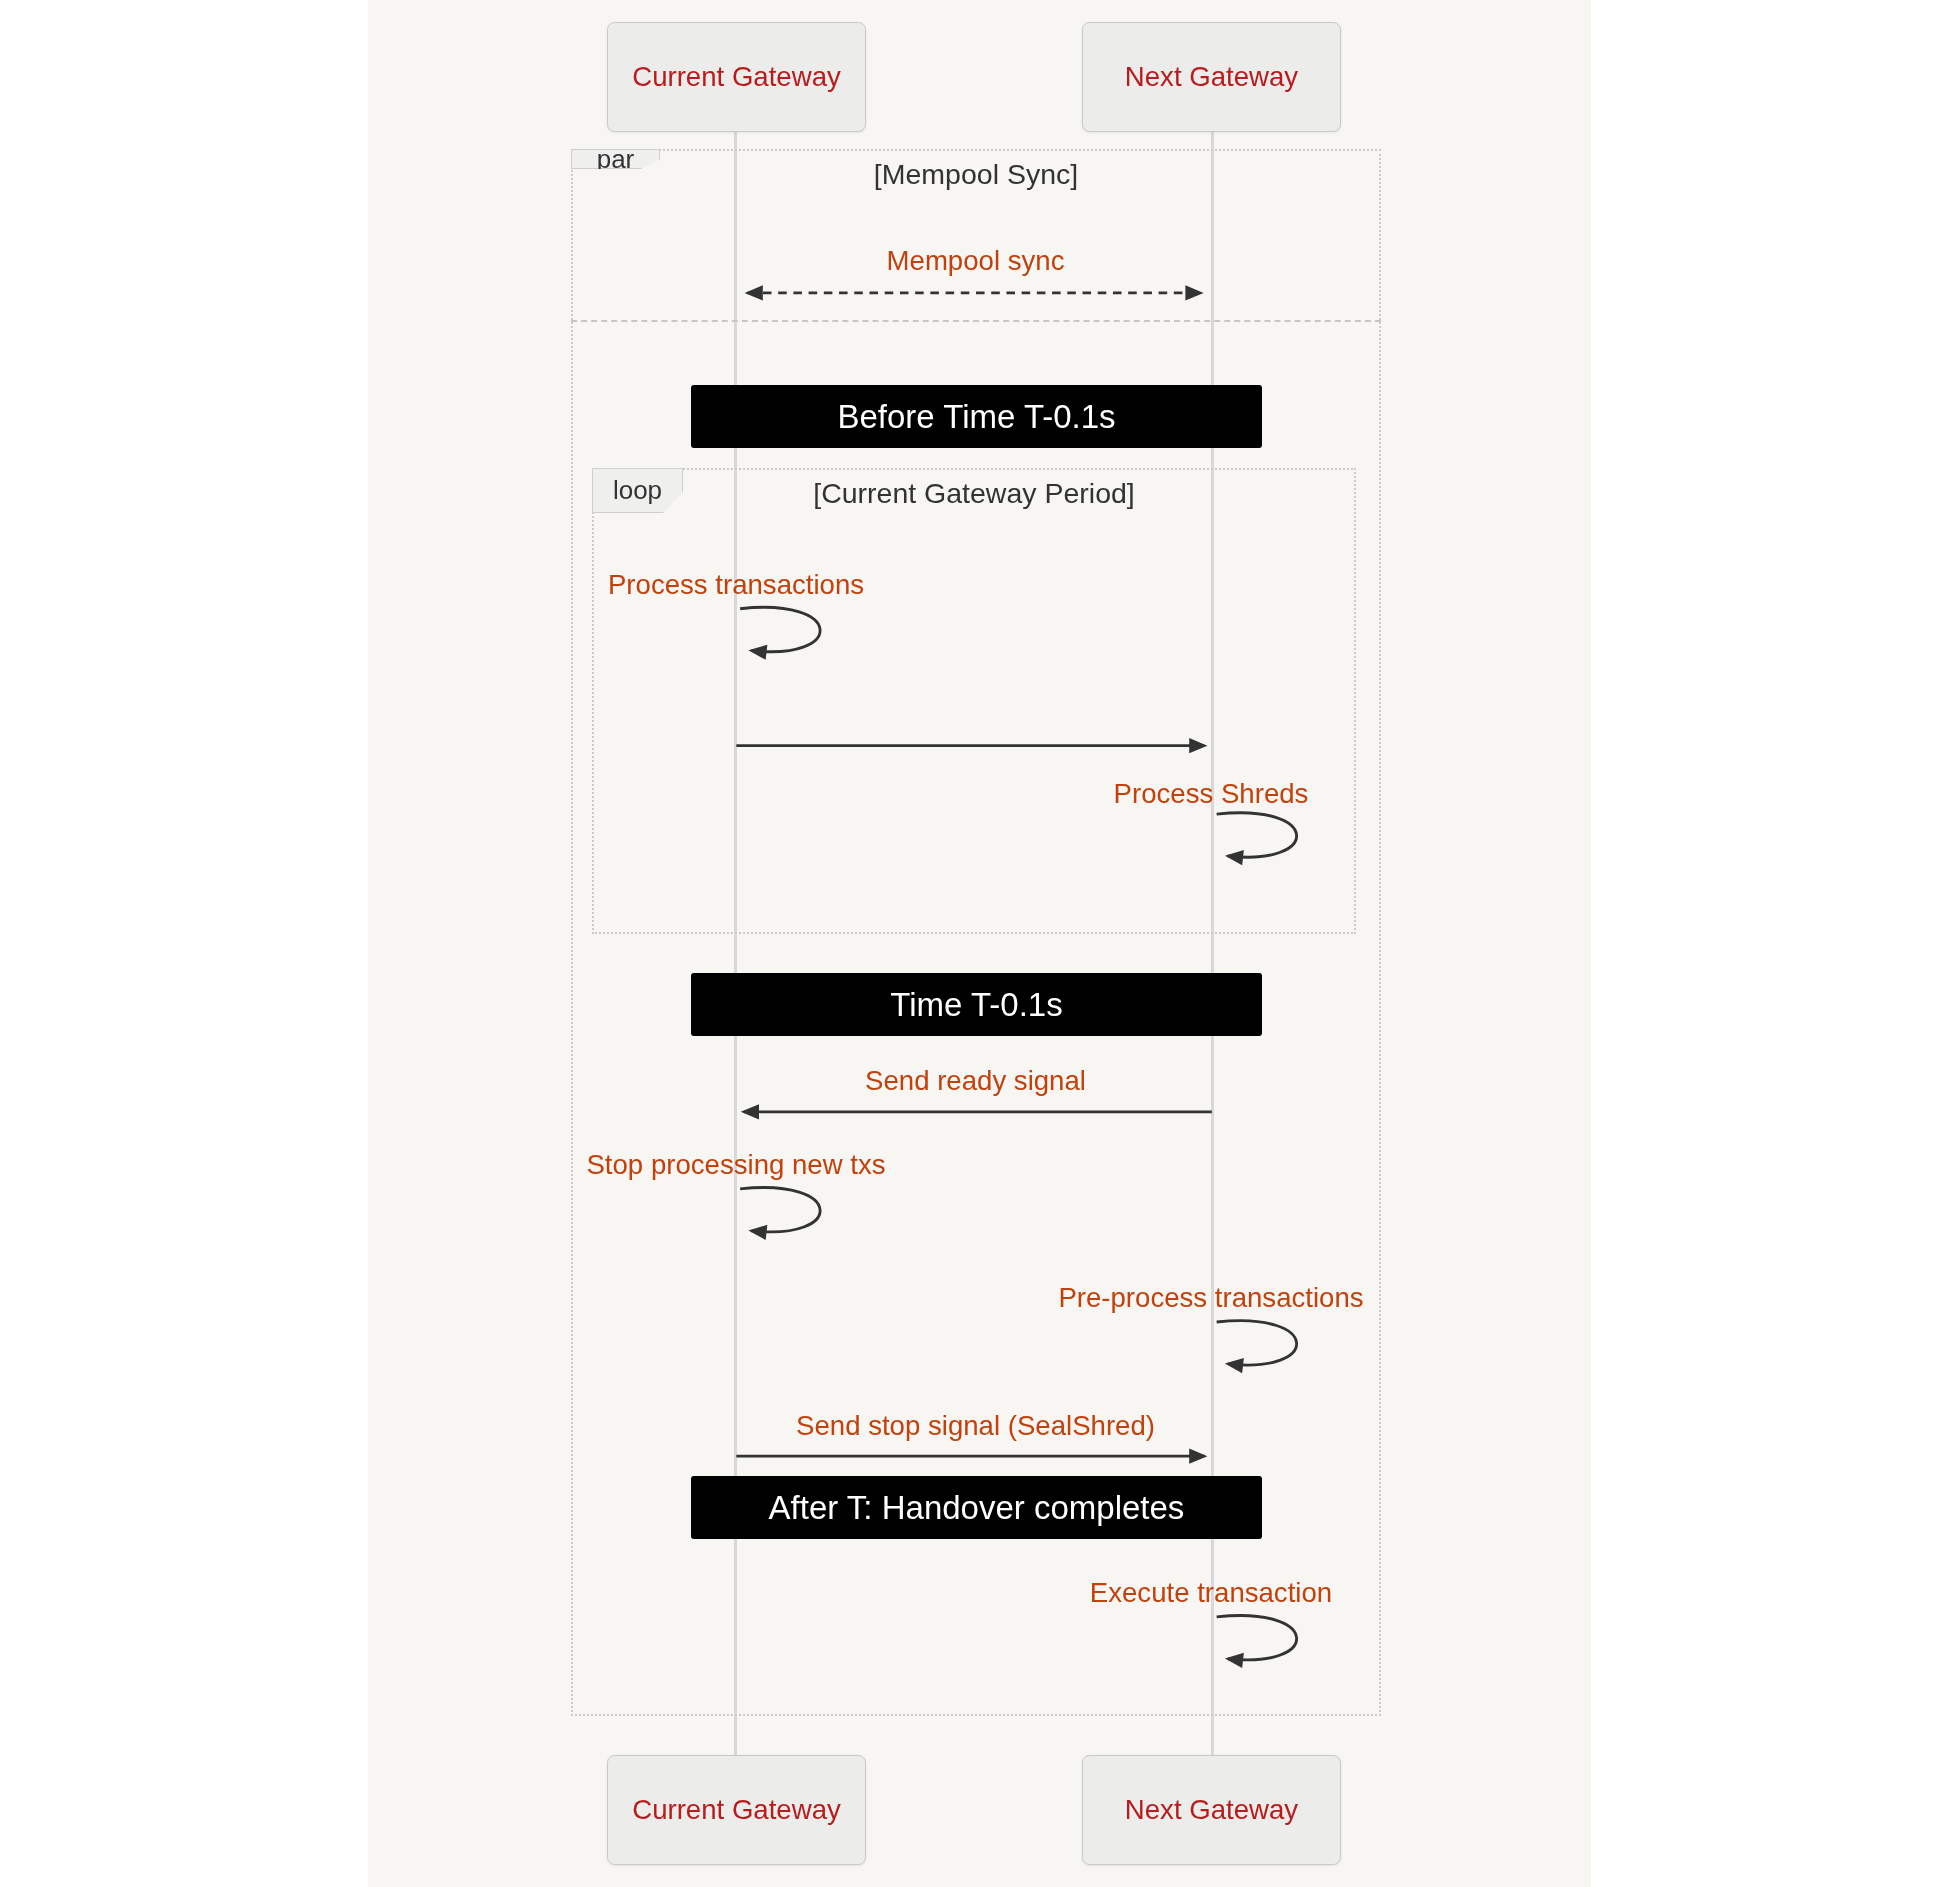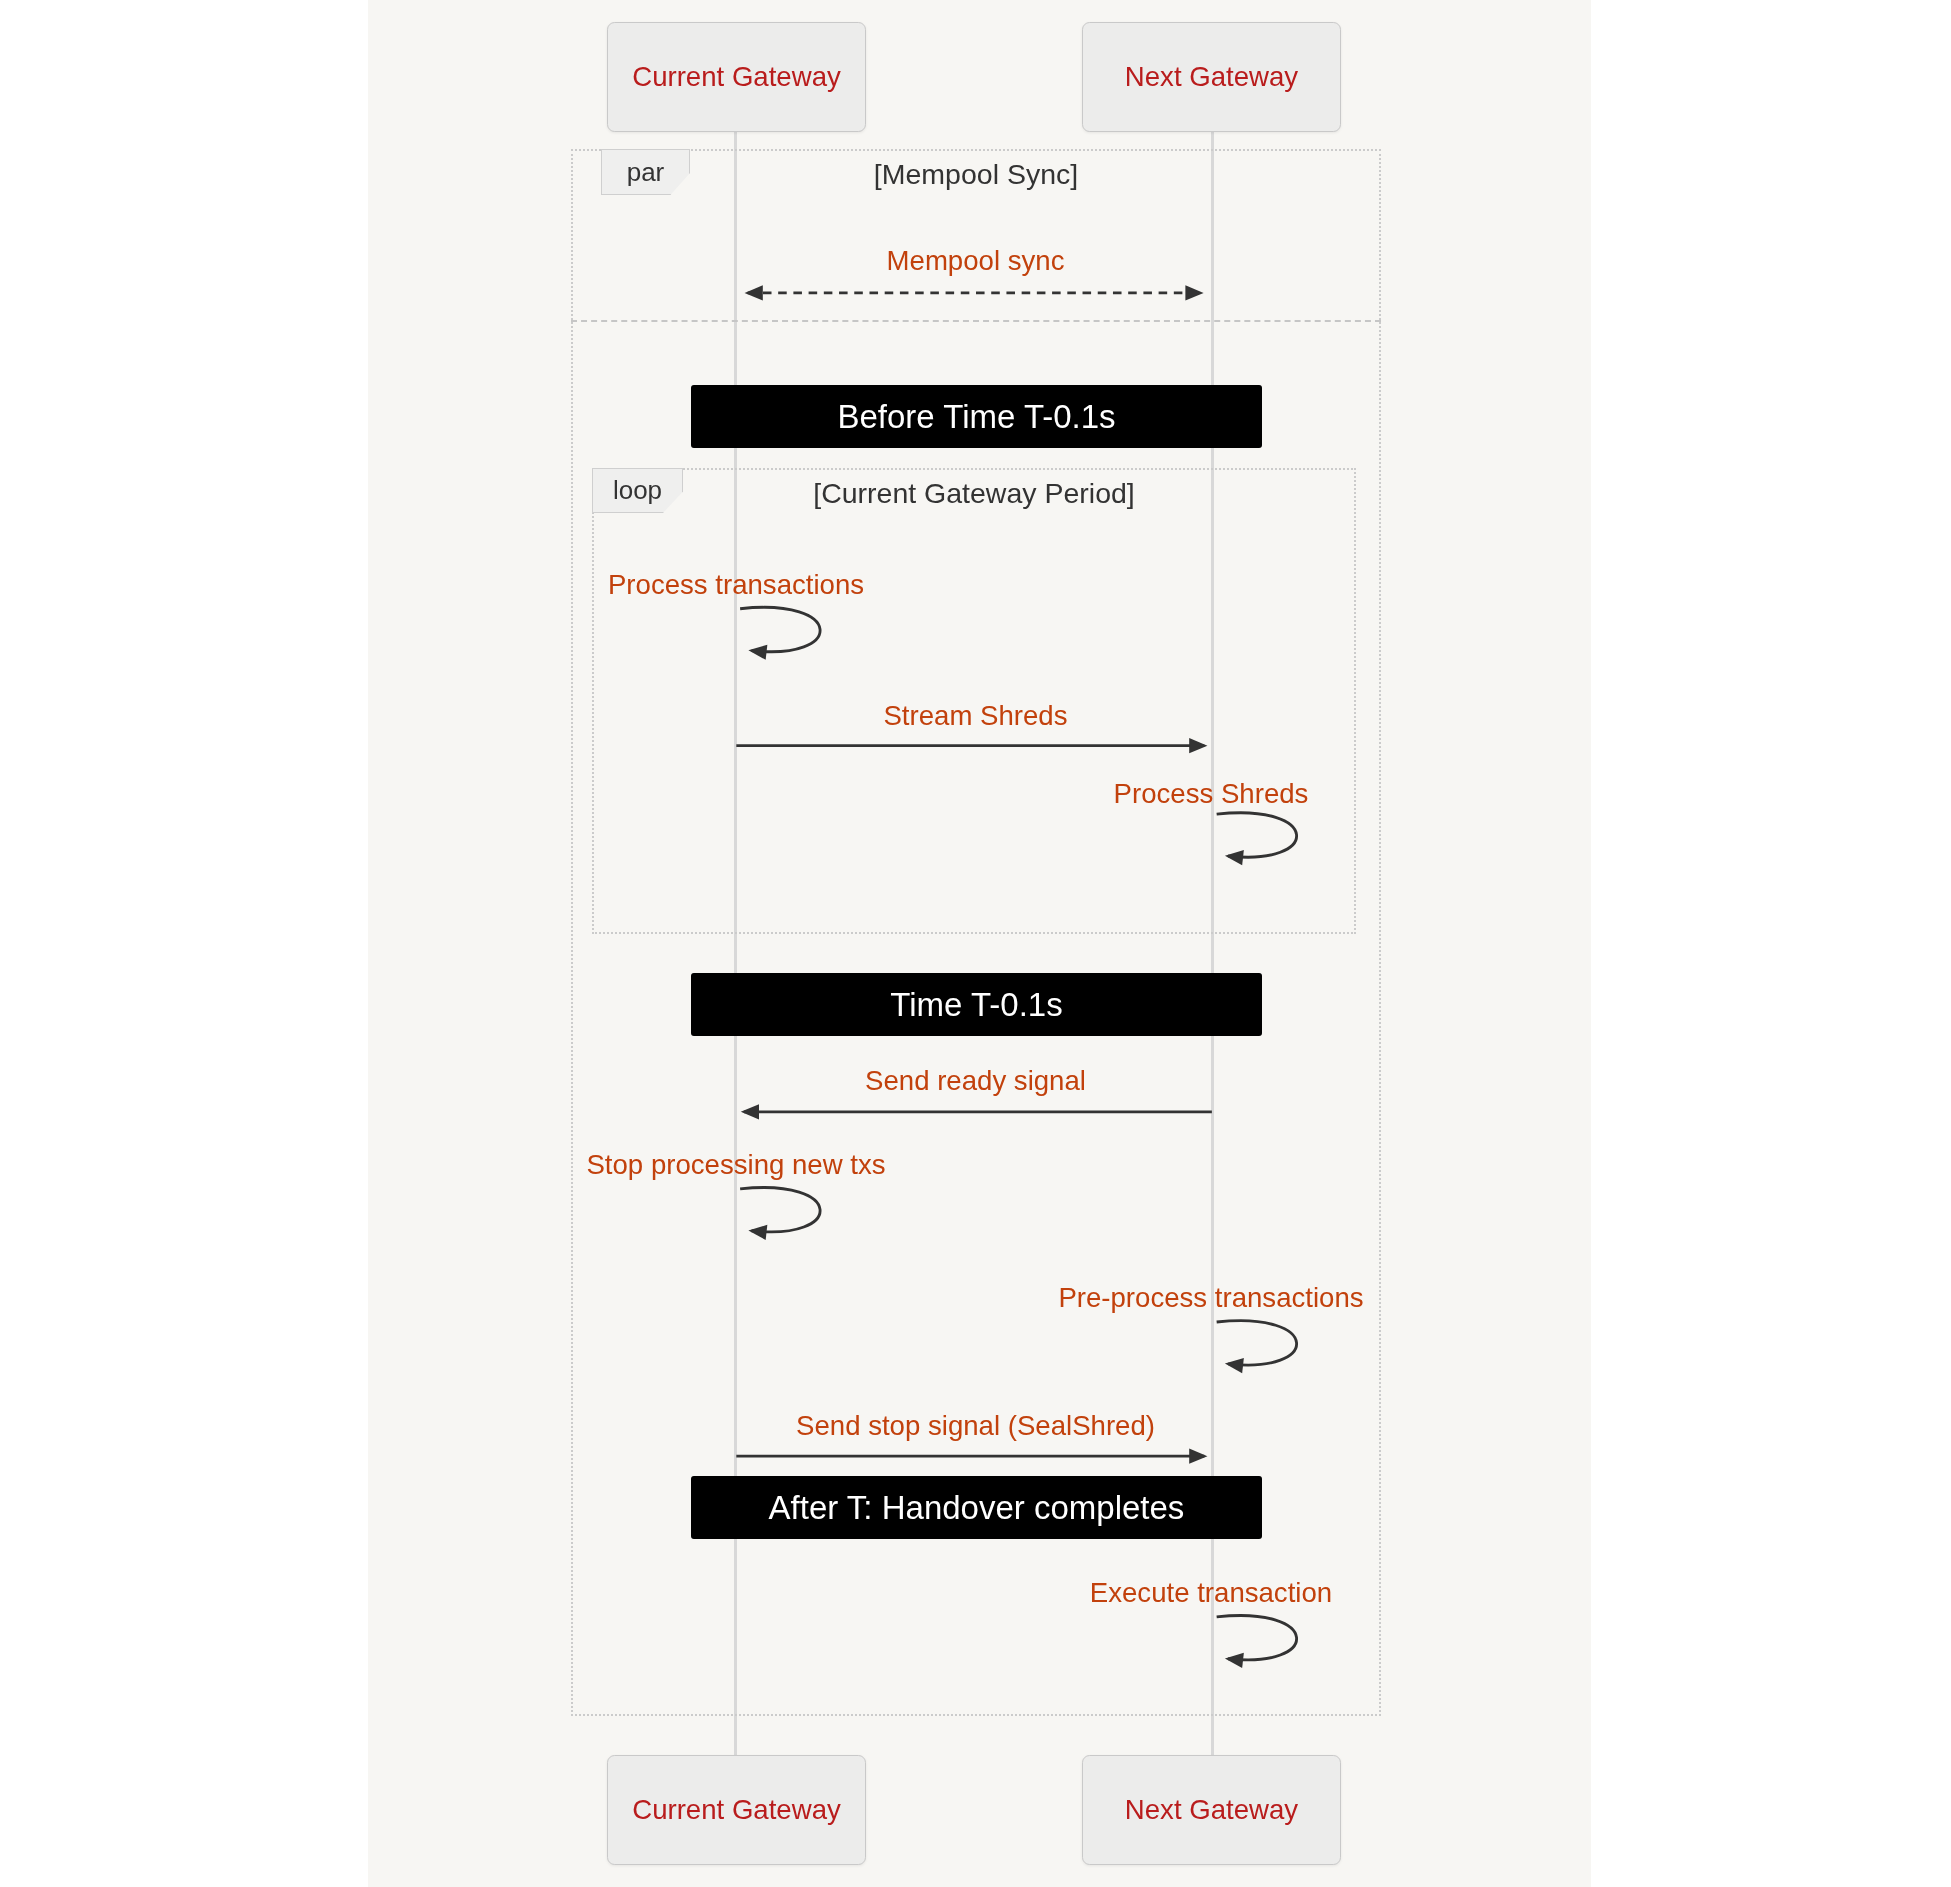--- a/index.html
+++ b/index.html
@@ -93,21 +93,21 @@
 <body>
 
 <div class="stage">
 
   <div class="bg-col"></div>
 
   <div class="lifeline" style="left:734px;"></div>
   <div class="lifeline" style="left:1211px;"></div>
 
   <div class="frame" style="left:571px; top:149px; width:810px; height:1567px;"></div>
-  <div class="frame-tab" style="left:571px; top:149px; width:89px; height:46px;margin-left:30px;">
+  <div class="frame-tab" style="left:571px; top:149px; width:89px; height:20px;">
     <span>par</span>
   </div>
   <div class="section-label" style="left:571px; top:158px; width:810px;">[Mempool Sync]</div>
   <div class="divider" style="left:571px; top:320px; width:810px;"></div>
 
   <div class="frame" style="left:592px; top:468px; width:764px; height:466px;"></div>
   <div class="frame-tab" style="left:592px; top:468px; width:91px; height:45px;">
     <span>loop</span>
   </div>
   <div class="section-label" style="left:592px; top:477px; width:764px;">[Current Gateway Period]</div>
@@ -137,21 +137,20 @@
 
     <path d="M 1279 1700 C 1389 1688, 1389 1755, 1291 1744" fill="none" stroke="#333" stroke-width="3" marker-end="url(#ah)"></path>
   </svg>
 
   <div class="note-band" style="top:385px;">Before Time T-0.1s</div>
   <div class="note-band" style="top:973px;">Time T-0.1s</div>
   <div class="note-band" style="top:1476px;">After T: Handover completes</div>
 
   <div class="msg-label pair" style="top:245px;">Mempool sync</div>
   <div class="msg-label self-cg" style="top:569px;">Process transactions</div>
-  <div class="msg-label pair" style="top:700px;">Stream Shreds</div>
   <div class="msg-label self-ng" style="top:778px;">Process Shreds</div>
   <div class="msg-label pair" style="top:1065px;">Send ready signal</div>
   <div class="msg-label self-cg" style="top:1149px;">Stop processing new txs</div>
   <div class="msg-label self-ng" style="top:1282px;">Pre-process transactions</div>
   <div class="msg-label pair" style="top:1410px;">Send stop signal (SealShred)</div>
   <div class="msg-label self-ng" style="top:1577px;">Execute transaction</div>
 
   <div class="actor-box" style="left:607px; top:22px;">
     <span>Current Gateway</span>
   </div>

